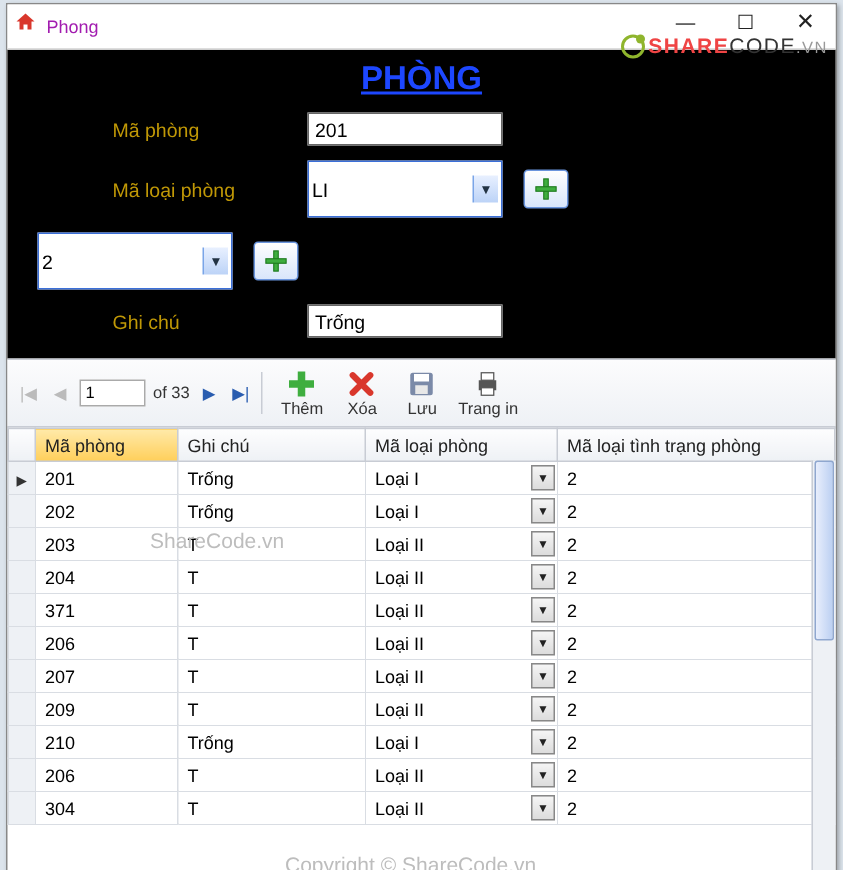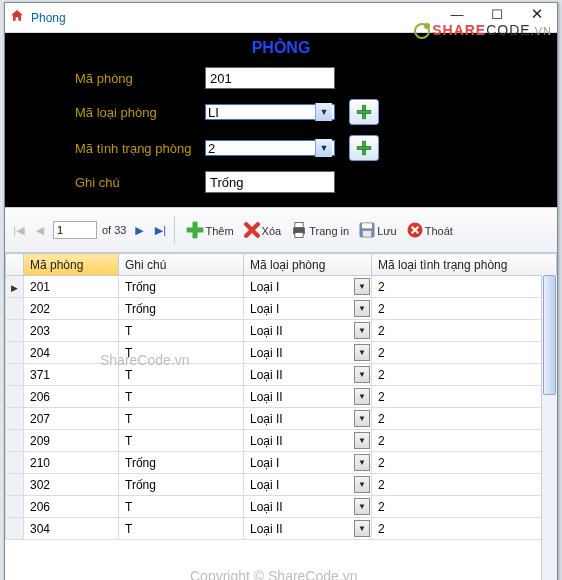--- a/index.html
+++ b/index.html
@@ -2,49 +2,49 @@
 <html><head>
 <meta charset="utf-8">
 <style>
 * { box-sizing: border-box; margin: 0; padding: 0; font-family: "Segoe UI", Tahoma, sans-serif; }
 body { background: #dce4ec; width: 562px; height: 580px; overflow: hidden; position: relative; }
 
 .window { width: 554px; margin: 2px auto 0; background: #fff; border: 1px solid #888; box-shadow: 1px 1px 3px rgba(0,0,0,0.3); }
 
 .titlebar { height: 30px; background: #fff; display: flex; align-items: center; padding: 0 4px; border-bottom: 1px solid #ddd; position: relative; }
 .titlebar .home-icon svg { width: 16px; height: 16px; }
-.titlebar .title-text { margin-left: 6px; font-size: 12px; color: #0369a1; }
+.titlebar .title-text { margin-left: 6px; font-size: 12px; color: #a21caf; }
 .titlebar .win-btns { position: absolute; right: 0; top: 0; display: flex; }
 .titlebar .win-btn { width: 40px; height: 22px; display: flex; align-items: center; justify-content: center; font-size: 13px; color: #222; }
 .titlebar .win-btn.close { font-size: 15px; }
 .brand { position: absolute; right: 10px; top: 22px; font-size: 14px; letter-spacing: 1px; }
 .brand .g { color: #ef4444; font-weight: bold; }
 .brand .b { color: #333; font-weight: normal; }
 .brand .t { color: #999; font-size: 11px; }
 .brand .logo { display:inline-block; width:16px; height:16px; border:2px solid #8fb52d; border-radius:50%; vertical-align:middle; margin-right:2px; position:relative;}
 .brand .logo::after{content:""; position:absolute; right:-2px; top:-2px; width:6px;height:6px; background:#8fb52d; border-radius:50%;}
 
 .form-area { background: #000; padding: 6px 20px 14px; }
-.form-title { color: #1d47ff; font-size: 16px; font-weight: bold; text-align: center; }
+.form-title { color: #1d47ff; font-size: 22px; font-weight: bold; text-align: center; text-decoration: underline; }
 .form-row { display: flex; align-items: center; margin-top: 10px; }
 .form-label { width: 180px; color: #c09806; font-size: 13px; padding-left: 50px; }
 .form-input { width: 130px; height: 22px; border: 1px solid #666; background: #fff; font-size: 13px; padding: 1px 4px; }
-.form-select { width: 130px; height: 16px; border: 1px solid #3a6fd8; background: #fff; font-size: 13px; padding: 0 2px; display:flex; align-items:center; justify-content:space-between;}
+.form-select { width: 130px; height: 38px; border: 1px solid #3a6fd8; background: #fff; font-size: 13px; padding: 0 2px; display:flex; align-items:center; justify-content:space-between;}
 .form-select .dd { width:17px; height:18px; background: linear-gradient(#e8f0ff,#bcd3f7); border-left:1px solid #7aa5e8; display:flex; align-items:center; justify-content:center; color:#234; font-size:9px;}
 .add-btn { width: 30px; height: 26px; margin-left: 14px; background: linear-gradient(#fefefe,#d9e6fb); border:1px solid #6b95dd; border-radius:3px; display:flex; align-items:center; justify-content:center;}
 .add-btn svg { width:18px; height:18px; }
 
 .toolbar { height: 46px; background: linear-gradient(#fcfcfd,#eef1f5); border-top:1px solid #c8ccd4; border-bottom:1px solid #c8ccd4; display:flex; align-items:center; padding:0 6px; font-size:11px; color:#333;}
 .pager { display:flex; align-items:center; gap:5px; }
 .pager .pbtn { width:16px; height:16px; display:flex; align-items:center; justify-content:center; color:#2a5db0; }
 .pager .pbtn.disabled { color:#bbb; }
 .pager input { width:44px; height:18px; border:1px solid #aaa; text-align:left; padding:0 3px; font-size:11px;}
 .pager .of { font-size:11px; }
 .toolbar .sep { width:1px; height:28px; background:#c8ccd4; margin:0 6px;}
-.tbtn { display:flex; flex-direction:row; align-items:center; justify-content:center; min-width:40px; padding:0 4px; cursor:pointer;}
+.tbtn { display:flex; flex-direction:column; align-items:center; justify-content:center; min-width:40px; padding:0 4px; cursor:pointer;}
 .tbtn svg { width:20px; height:20px; }
 .tbtn span { font-size:11px; margin-top:1px;}
 
 .grid-wrap { position:relative; height:330px; }
 .grid { width:100%; border-collapse:collapse; font-size:12px; }
 .grid th { background: linear-gradient(#fdfdfe,#eef1f5); border:1px solid #c8ccd4; height:22px; text-align:left; padding:0 6px; font-weight:normal; color:#222;}
 .grid th.sorted { background: linear-gradient(#ffe9a8,#ffcf5a); }
 .grid td { border:1px solid #d9dde3; height:22px; padding:0 6px; background:#fff; position:relative;}
 .grid td.rowhdr { width:18px; background:#eef1f5; text-align:center; padding:0;}
 .grid tr.selected td.rowhdr::before { content:"▶"; font-size:9px; color:#333;}
@@ -94,21 +94,20 @@
       </div>
       <div class="add-btn">
         <svg viewBox="0 0 24 24">
             <rect x="10" y="3" width="4" height="18" fill="#3fae3f" stroke="#1e7a1e"></rect>
             <rect x="3" y="10" width="18" height="4" fill="#3fae3f" stroke="#1e7a1e"></rect>
           </svg>
       </div>
     </div>
 
     <div class="form-row">
-      <div class="form-label">Mã tình trạng phòng</div>
       <div class="form-select">
         <span>2</span>
         <span class="dd">▼</span>
       </div>
       <div class="add-btn">
         <svg viewBox="0 0 24 24">
             <rect x="10" y="3" width="4" height="18" fill="#3fae3f" stroke="#1e7a1e"></rect>
             <rect x="3" y="10" width="18" height="4" fill="#3fae3f" stroke="#1e7a1e"></rect>
           </svg>
       </div>
@@ -138,40 +137,33 @@
       <span>Thêm</span>
     </div>
     <div class="tbtn">
       <svg viewBox="0 0 24 24">
           <path d="M5 5l14 14M19 5L5 19" stroke="#d9372c" stroke-width="5" stroke-linecap="round"></path>
         </svg>
       <span>Xóa</span>
     </div>
     <div class="tbtn">
       <svg viewBox="0 0 24 24">
+          <rect x="3" y="3" width="18" height="18" rx="2" fill="#7b8aa8"></rect>
+          <rect x="6" y="4" width="12" height="6" fill="#fff"></rect>
+          <rect x="7" y="13" width="10" height="7" fill="#e8e8e8"></rect>
+        </svg>
+      <span>Lưu</span>
+    </div>
+    <div class="tbtn">
+      <svg viewBox="0 0 24 24">
           <rect x="5" y="9" width="14" height="8" fill="#555"></rect>
           <rect x="7" y="3" width="10" height="6" fill="#fff" stroke="#555"></rect>
           <rect x="7" y="15" width="10" height="6" fill="#fff" stroke="#555"></rect>
         </svg>
       <span>Trang in</span>
-    </div>
-    <div class="tbtn">
-      <svg viewBox="0 0 24 24">
-          <rect x="3" y="3" width="18" height="18" rx="2" fill="#7b8aa8"></rect>
-          <rect x="6" y="4" width="12" height="6" fill="#fff"></rect>
-          <rect x="7" y="13" width="10" height="7" fill="#e8e8e8"></rect>
-        </svg>
-      <span>Lưu</span>
-    </div>
-    <div class="tbtn">
-      <svg viewBox="0 0 24 24">
-          <circle cx="12" cy="12" r="9" fill="#d9372c"></circle>
-          <path d="M8 8l8 8M16 8l-8 8" stroke="#fff" stroke-width="2.5"></path>
-        </svg>
-      <span>Thoát</span>
     </div>
   </div>
 
   <div class="grid-wrap">
     <table class="grid">
       <thead>
         <tr>
           <th class="rowhdr"></th>
           <th class="sorted" style="width:95px">Mã phòng</th>
           <th style="width:125px">Ghi chú</th>
@@ -238,27 +230,20 @@
           </tr>
           <tr>
             <td class="rowhdr"></td>
             <td>210</td>
             <td>Trống</td>
             <td>Loại I<span class="cell-dd">▼</span></td>
             <td>2</td>
           </tr>
           <tr>
             <td class="rowhdr"></td>
-            <td>302</td>
-            <td>Trống</td>
-            <td>Loại I<span class="cell-dd">▼</span></td>
-            <td>2</td>
-          </tr>
-          <tr>
-            <td class="rowhdr"></td>
             <td>206</td>
             <td>T</td>
             <td>Loại II<span class="cell-dd">▼</span></td>
             <td>2</td>
           </tr>
           <tr>
             <td class="rowhdr"></td>
             <td>304</td>
             <td>T</td>
             <td>Loại II<span class="cell-dd">▼</span></td>

